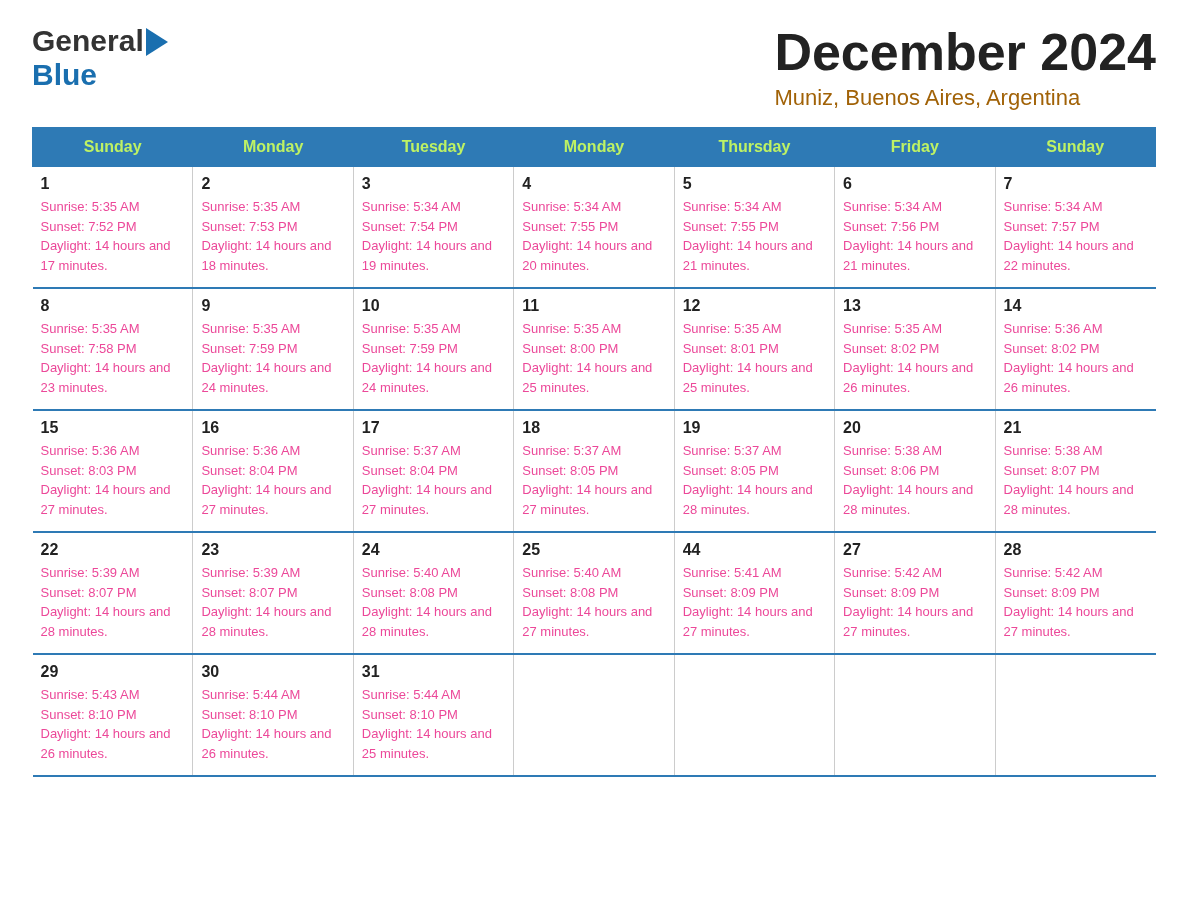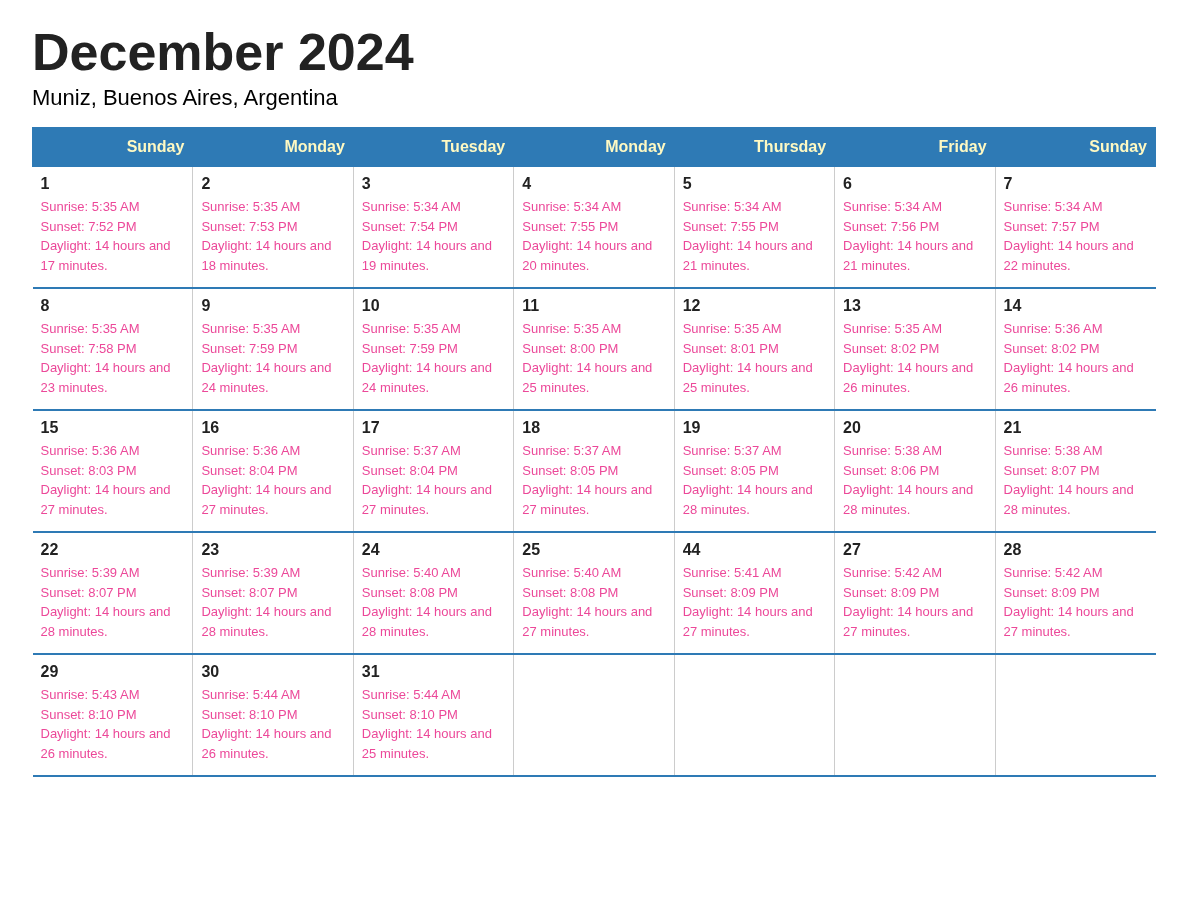--- a/index.html
+++ b/index.html
@@ -20,37 +20,37 @@
       text-align: left;
     }
     .month-title {
       font-size: 52px;
       font-weight: bold;
       color: #222;
       line-height: 1.1;
     }
     .location-title {
       font-size: 22px;
-      color: #000000;
+      color: #a16207;
       margin-top: 4px;
     }
     .calendar-table {
       width: 100%;
       border-collapse: collapse;
       table-layout: fixed;
     }
     .calendar-table thead tr {
       background-color: #2e7ab5;
     }
     .calendar-table thead th {
-      color: #fef9c3;
+      color: #bef264;
       font-size: 16px;
       font-weight: bold;
-      padding: 10px 8px;
-      text-align: right;
+      padding: 10px 19px;
+      text-align: center;
       border: 1px solid #2e7ab5;
     }
     .calendar-table tbody tr {
       border-bottom: 2px solid #2e7ab5;
     }
     .calendar-table tbody td {
       vertical-align: top;
       padding: 8px 8px 12px 8px;
       border-right: 1px solid #ccc;
       font-size: 13px;
@@ -95,20 +95,31 @@
       font-size: 30px;
       font-weight: bold;
       color: #1a6faf;
       margin-top: -4px;
     }
   </style>
 </head>
 <body>
 
 <div class="header-row">
+  <div class="logo-container">
+    <div class="logo-top">
+      <span class="logo-word-general">General</span>
+      <svg width="22" height="28" viewBox="0 0 22 28" style="margin-left:2px; margin-top:2px;">
+        <polygon points="0,0 22,14 0,28" fill="#1a6faf"></polygon>
+      </svg>
+    </div>
+    <div>
+      <span class="logo-underline">Blue</span>
+    </div>
+  </div>
   <div class="title-area">
     <div class="month-title">December 2024</div>
     <div class="location-title">Muniz, Buenos Aires, Argentina</div>
   </div>
 </div>
 
 <table class="calendar-table">
   <thead>
     <tr>
     <th>Sunday</th>

